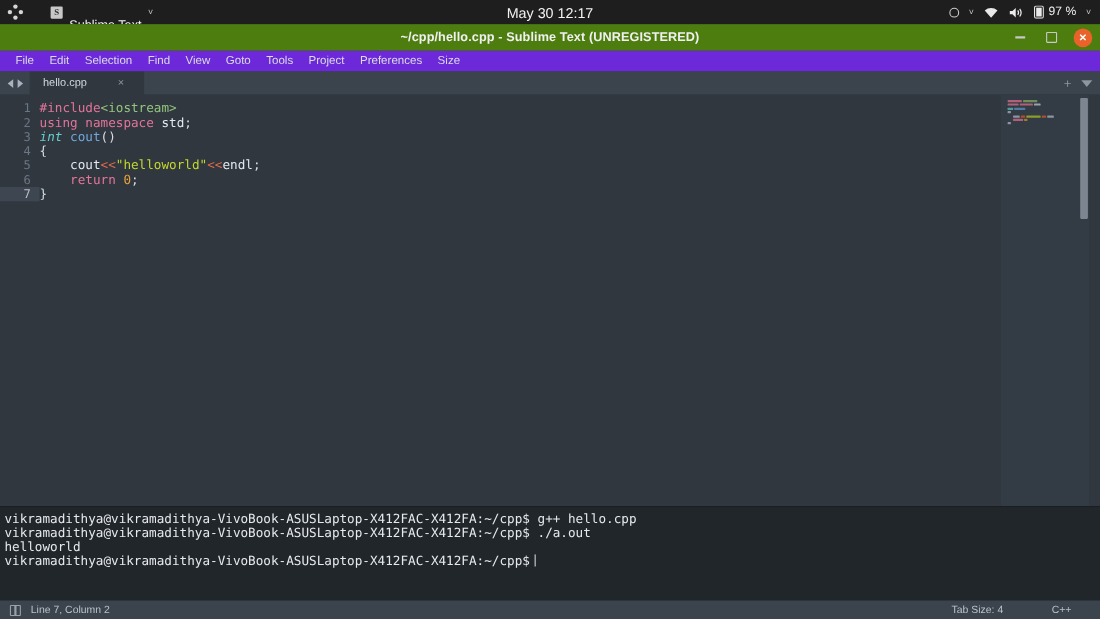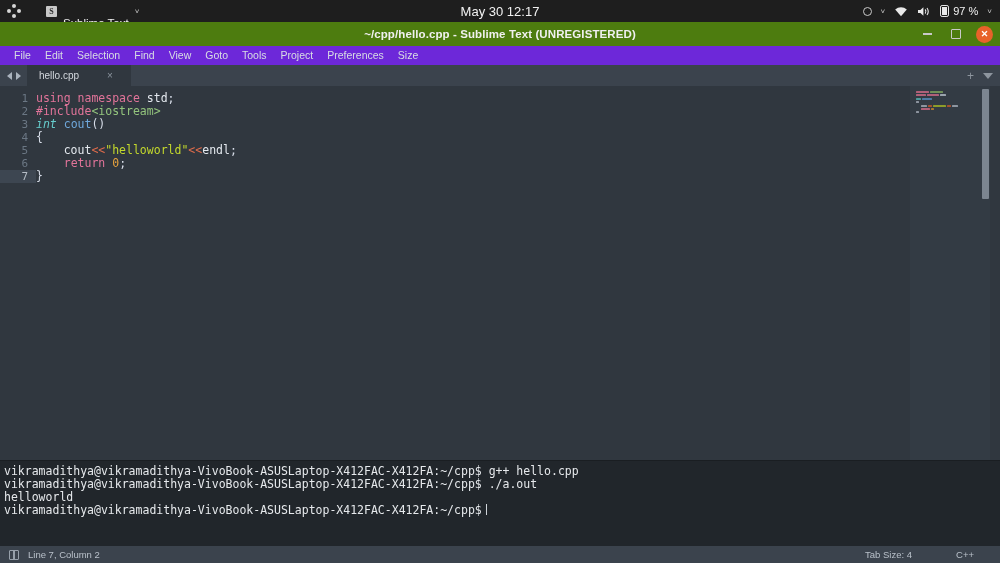--- a/index.html
+++ b/index.html
@@ -285,22 +285,22 @@
       <div class="gutter">
         <div class="gline">1</div>
         <div class="gline">2</div>
         <div class="gline">3</div>
         <div class="gline">4</div>
         <div class="gline">5</div>
         <div class="gline">6</div>
         <div class="gline active">7</div>
       </div>
       <div class="code-col">
+        <div class="cline"><span class="t-pre">#include</span><span class="t-inc">&lt;iostream&gt;</span></div>
         <div class="cline"><span class="t-pre">using namespace</span><span class="t-plain"> std</span><span class="t-punc">;</span></div>
-        <div class="cline"><span class="t-pre">#include</span><span class="t-inc">&lt;iostream&gt;</span></div>
         <div class="cline"><span class="t-type">int</span><span class="t-plain"> </span><span class="t-fn">cout</span><span class="t-punc">()</span></div>
         <div class="cline"><span class="t-punc">{</span></div>
         <div class="cline"><span class="t-plain">    cout</span><span class="t-op">&lt;&lt;</span><span class="t-str">"helloworld"</span><span class="t-op">&lt;&lt;</span><span class="t-plain">endl</span><span class="t-punc">;</span></div>
         <div class="cline"><span class="t-plain">    </span><span class="t-pre">return</span><span class="t-plain"> </span><span class="t-num">0</span><span class="t-punc">;</span></div>
         <div class="cline"><span class="t-punc">}</span></div>
       </div>
     </div>
 
     <div class="minimap">
       <div class="mm-line">

